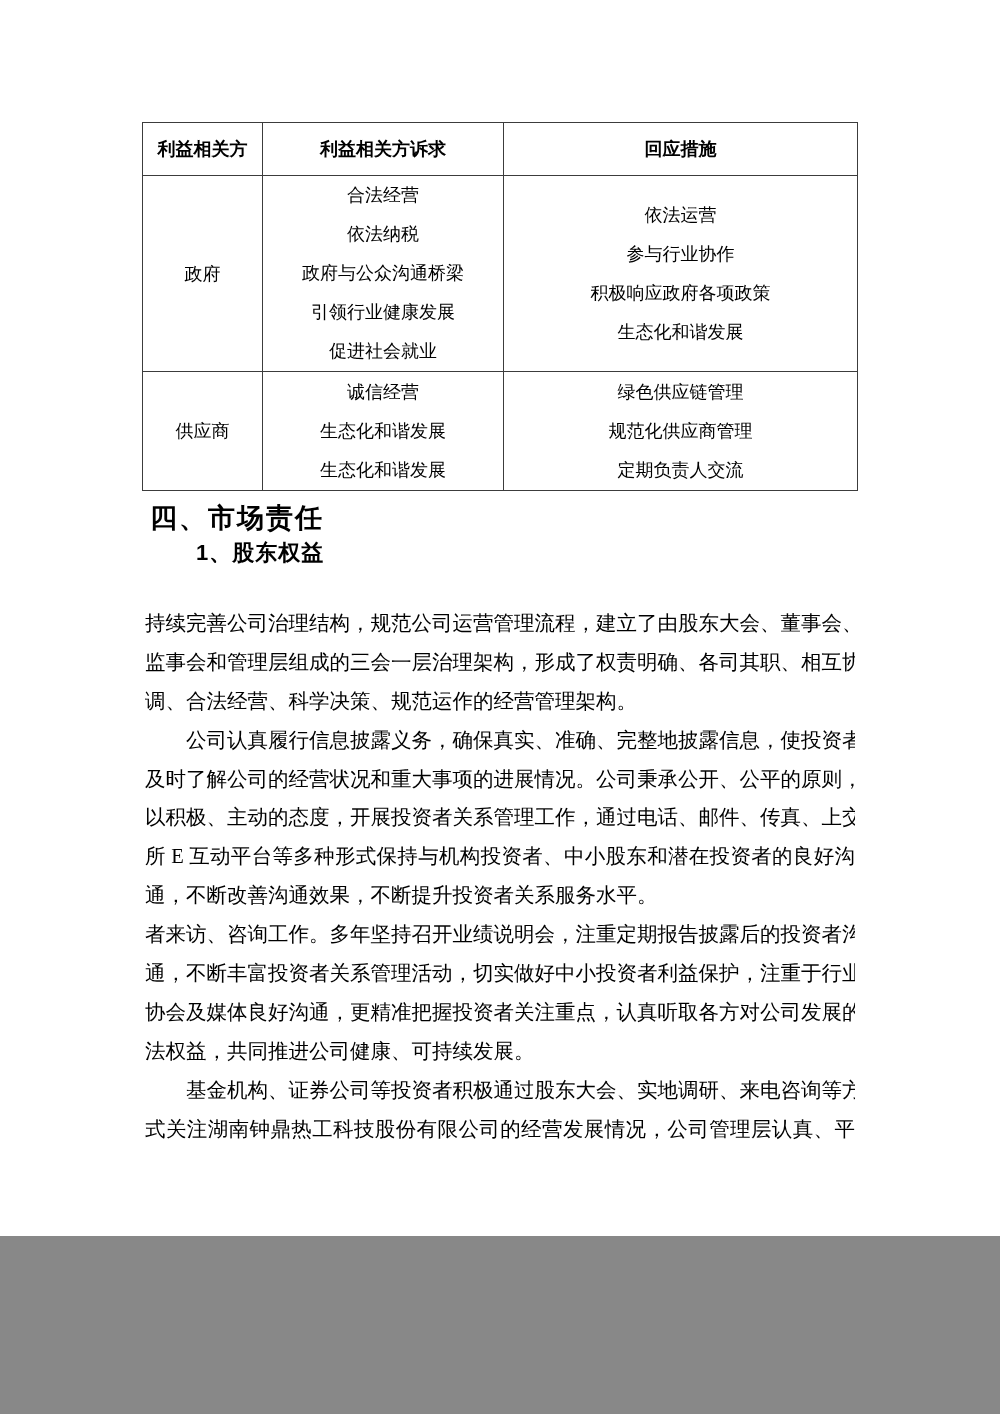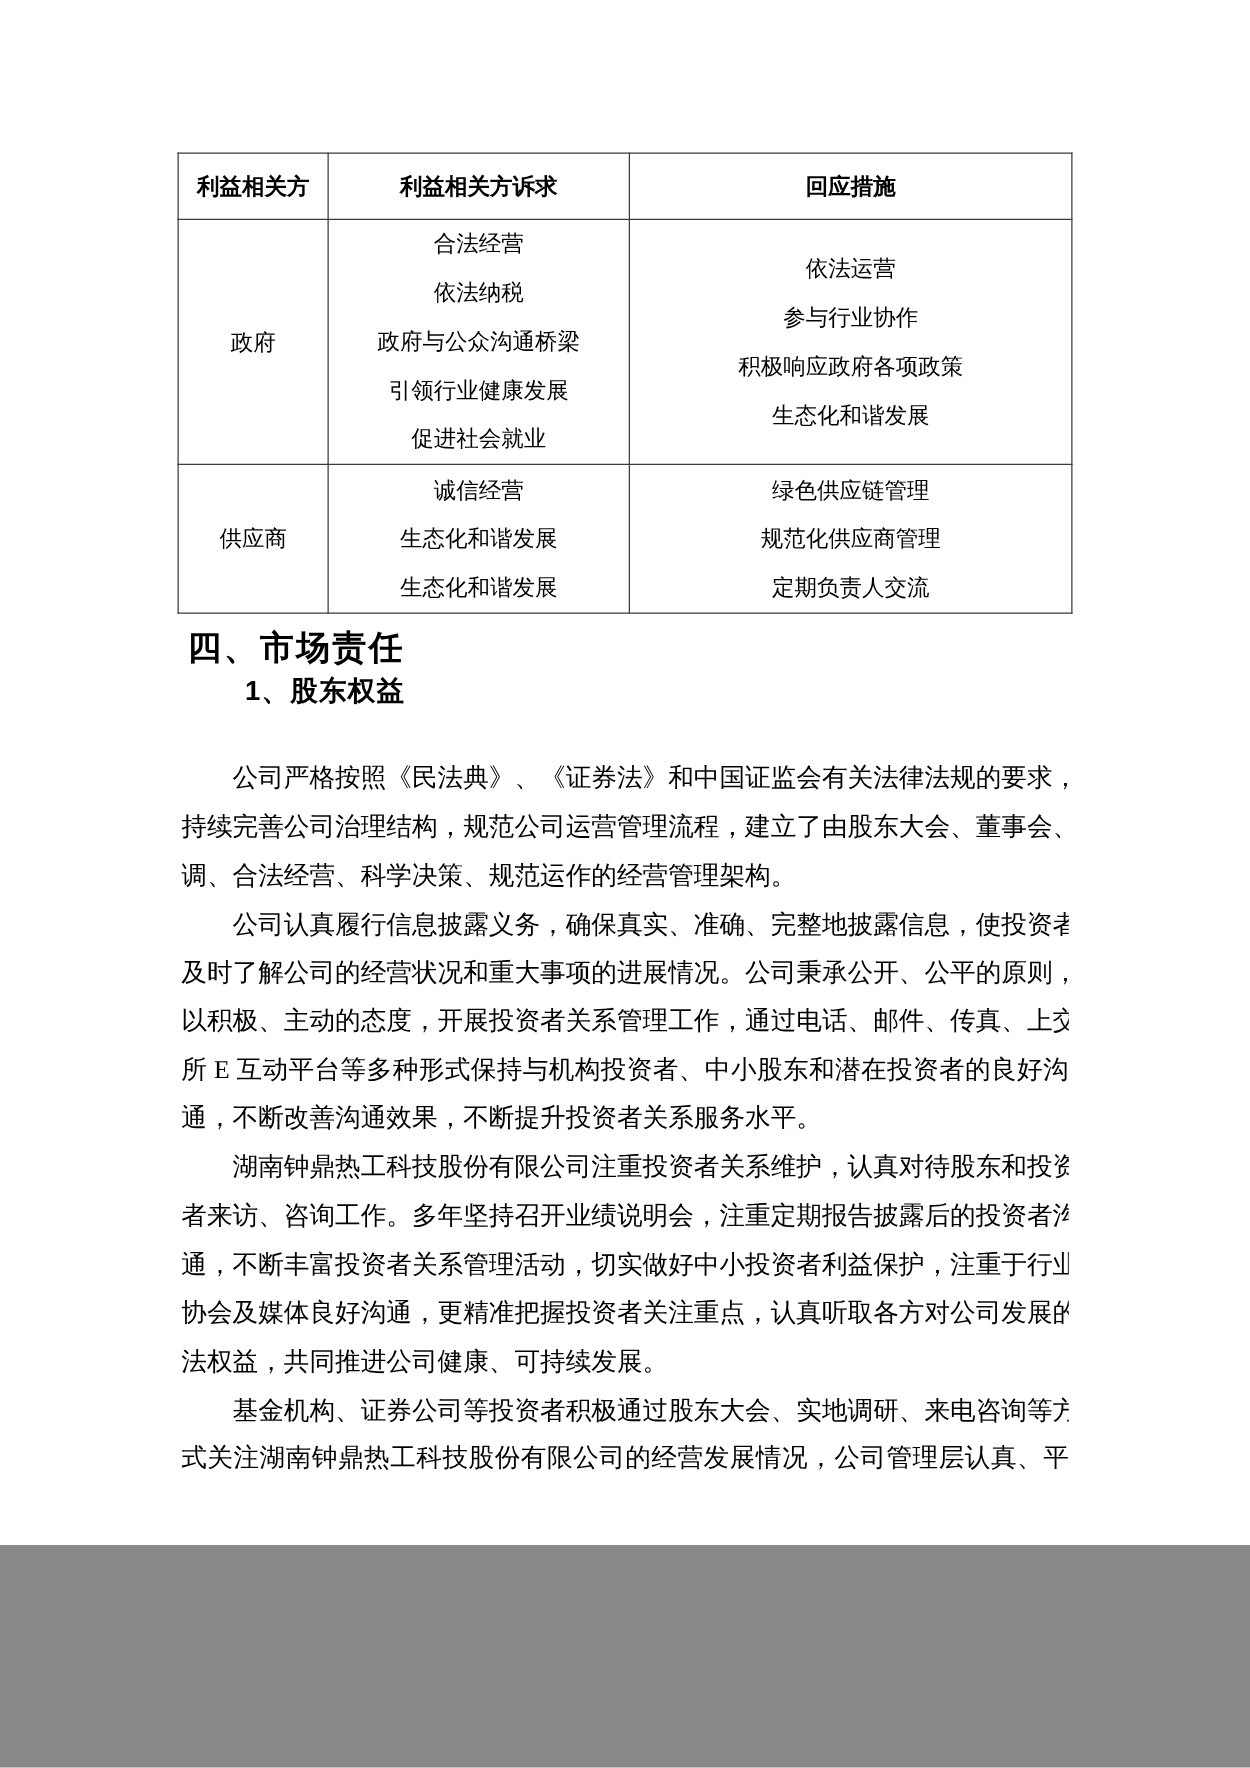--- a/index.html
+++ b/index.html
@@ -135,29 +135,28 @@
             </div>
         </td>
       </tr>
     </tbody>
   </table>
 
   <div class="section-heading">四、市场责任</div>
   <div class="subsection-heading">1、股东权益</div>
 
   <div class="body-block">
-      <div class="body-line first">公司严格按照《民法典》、《证券法》和中国证监会有关法律法规的要求，</div>
       <div class="body-line">持续完善公司治理结构，规范公司运营管理流程，建立了由股东大会、董事会、</div>
+      <div class="body-line">监事会和管理层组成的三会一层治理架构，形成了权责明确、各司其职、相互协</div>
       <div class="body-line last">调、合法经营、科学决策、规范运作的经营管理架构。</div>
       <div class="body-line first">公司认真履行信息披露义务，确保真实、准确、完整地披露信息，使投资者</div>
       <div class="body-line">及时了解公司的经营状况和重大事项的进展情况。公司秉承公开、公平的原则，</div>
       <div class="body-line">以积极、主动的态度，开展投资者关系管理工作，通过电话、邮件、传真、上交</div>
       <div class="body-line">所 E 互动平台等多种形式保持与机构投资者、中小股东和潜在投资者的良好沟</div>
       <div class="body-line last">通，不断改善沟通效果，不断提升投资者关系服务水平。</div>
-      <div class="body-line first">湖南钟鼎热工科技股份有限公司注重投资者关系维护，认真对待股东和投资</div>
       <div class="body-line">者来访、咨询工作。多年坚持召开业绩说明会，注重定期报告披露后的投资者沟</div>
       <div class="body-line">通，不断丰富投资者关系管理活动，切实做好中小投资者利益保护，注重于行业</div>
       <div class="body-line">协会及媒体良好沟通，更精准把握投资者关注重点，认真听取各方对公司发展的</div>
       <div class="body-line last">法权益，共同推进公司健康、可持续发展。</div>
       <div class="body-line first">基金机构、证券公司等投资者积极通过股东大会、实地调研、来电咨询等方</div>
       <div class="body-line last">式关注湖南钟鼎热工科技股份有限公司的经营发展情况，公司管理层认真、平等</div>
     </div>
 
   <div class="page-number">5</div>
 

